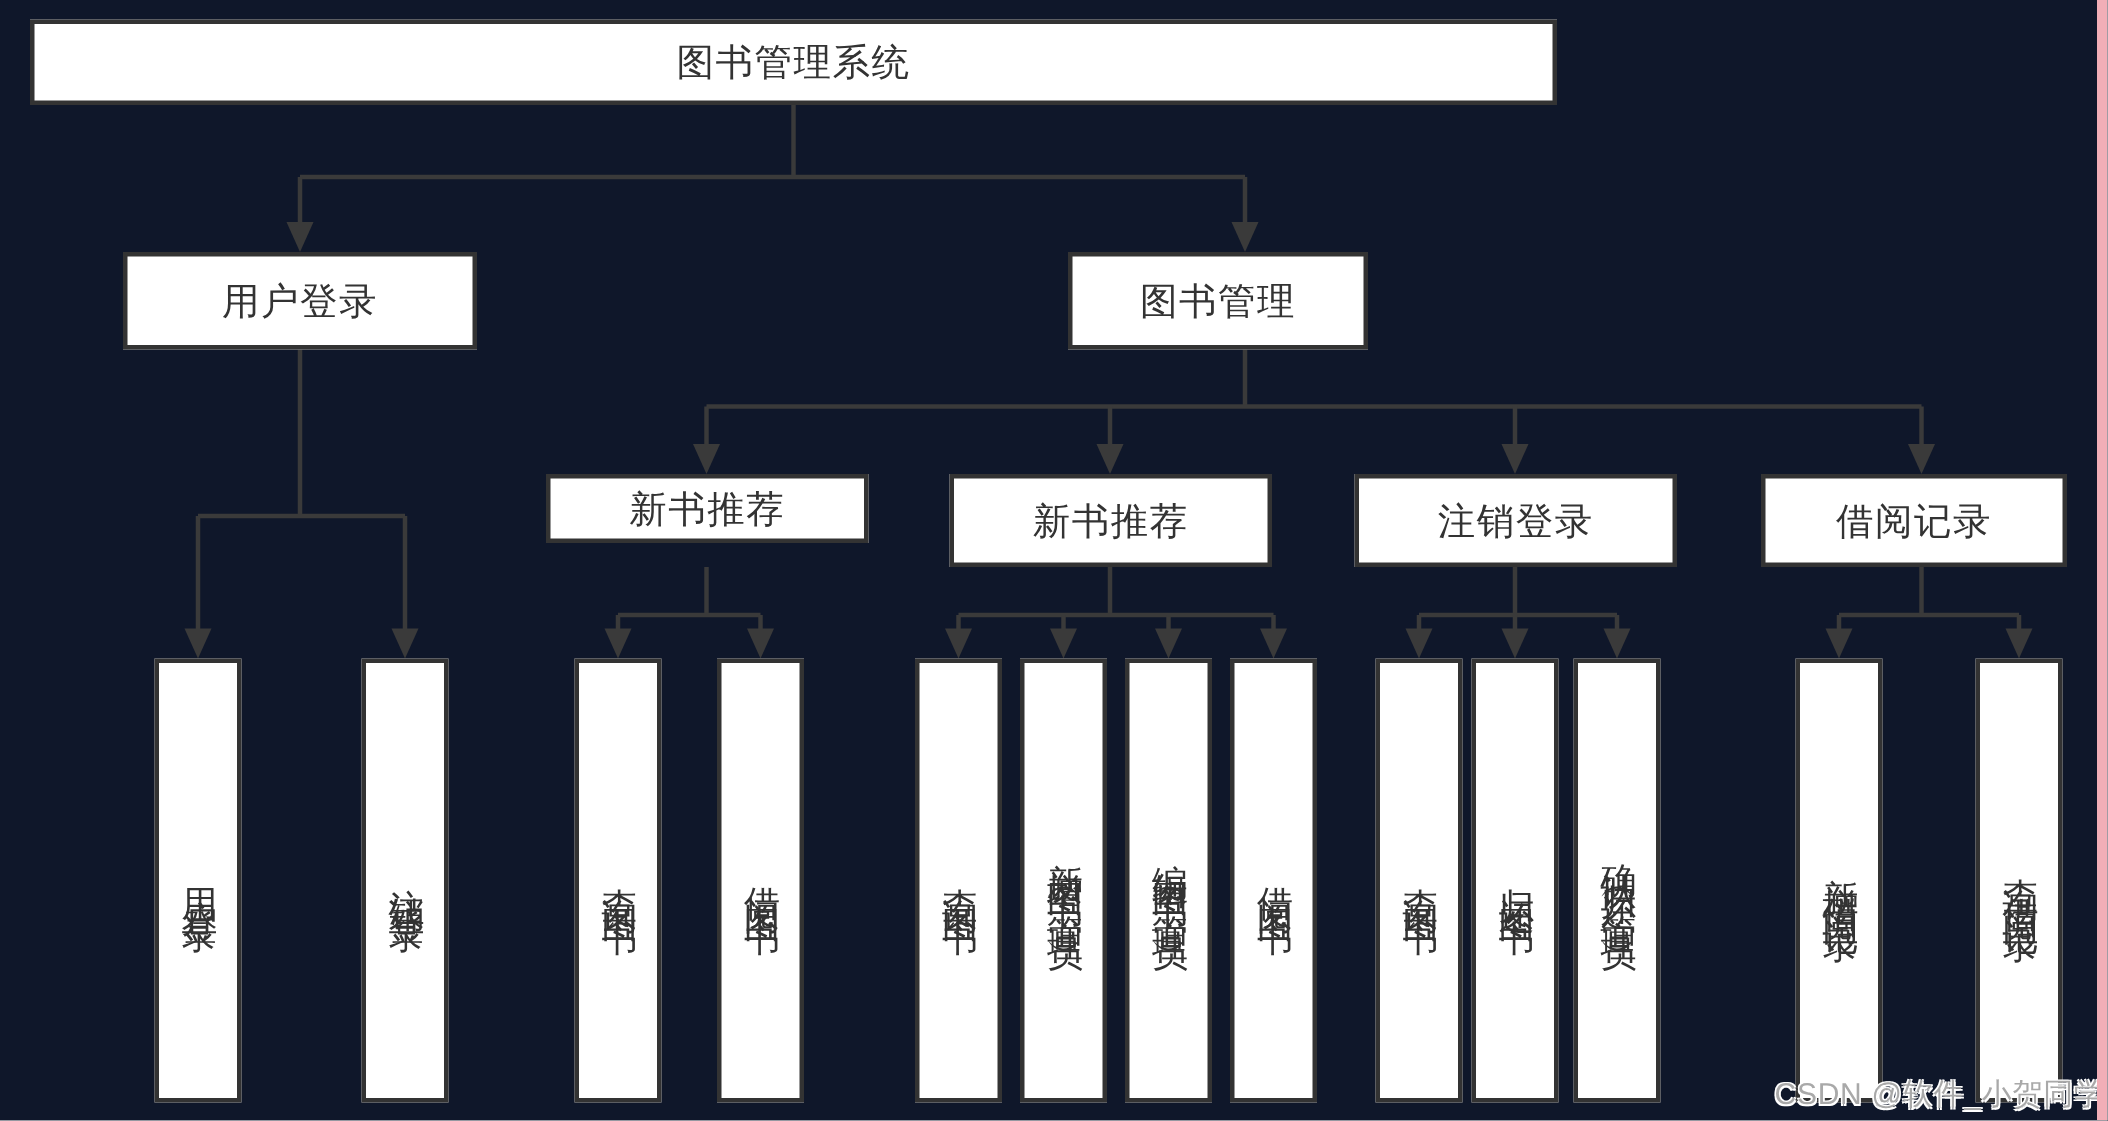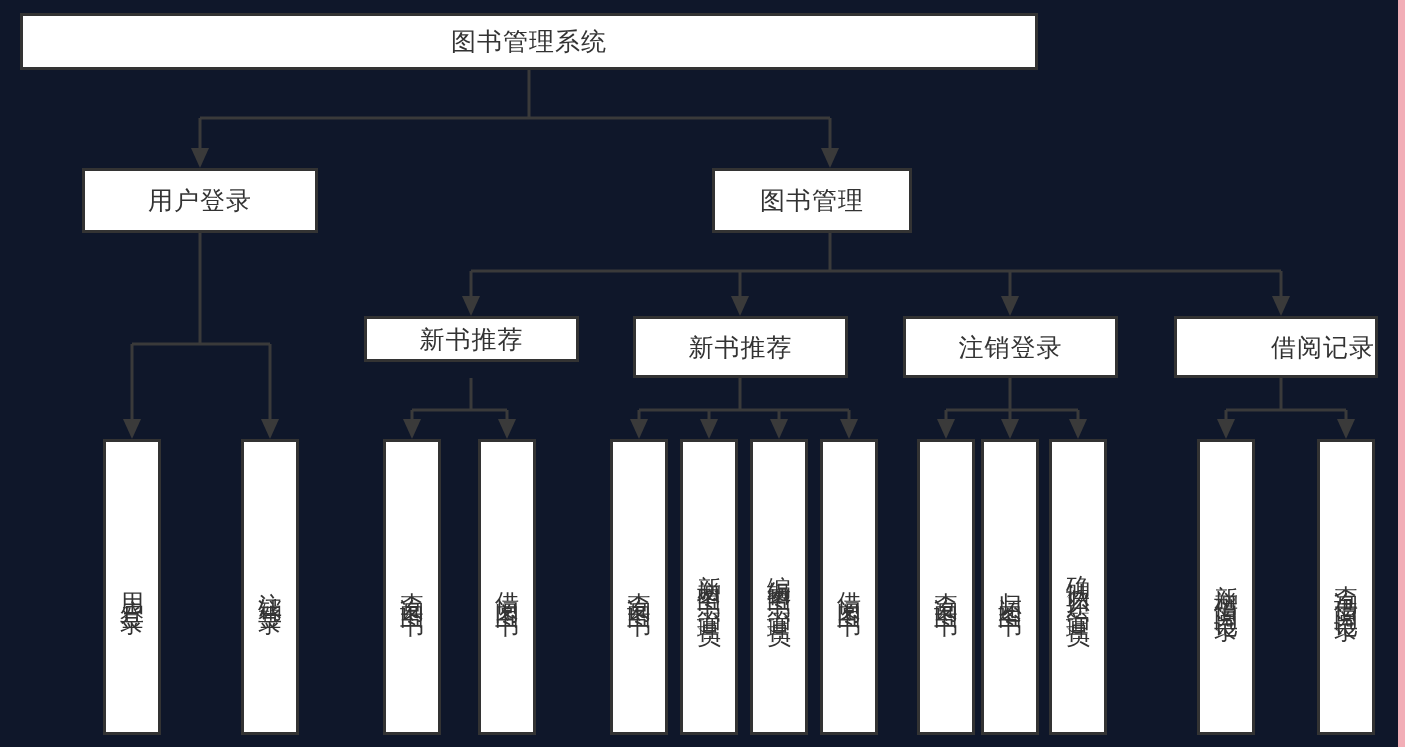--- a/index.html
+++ b/index.html
@@ -134,21 +134,21 @@
 
   <div class="node h-node" style="left:364px;top:316px;width:215px;height:46px;">
     <span>新书推荐</span>
   </div>
   <div class="node h-node" style="left:633px;top:316px;width:215px;height:62px;">
     <span>新书推荐</span>
   </div>
   <div class="node h-node" style="left:903px;top:316px;width:215px;height:62px;">
     <span>注销登录</span>
   </div>
-  <div class="node h-node" style="left:1174px;top:316px;width:204px;height:62px;justify-content:flex-end;">
+  <div class="node h-node" style="left:1174px;top:316px;width:204px;height:62px;">
     <span>借阅记录</span>
   </div>
 
   <div class="node leaf" style="left:103px;top:439px;width:58px;height:296px;">
     <span>用户登录</span>
   </div>
   <div class="node leaf" style="left:241px;top:439px;width:58px;height:296px;">
     <span>注销登录</span>
   </div>
 
@@ -182,14 +182,15 @@
     <span>确认归还（管理员）</span>
   </div>
 
   <div class="node leaf" style="left:1197px;top:439px;width:58px;height:296px;">
     <span>新增借阅记录</span>
   </div>
   <div class="node leaf" style="left:1317px;top:439px;width:58px;height:296px;">
     <span>查询借阅记录</span>
   </div>
 
+  <div id="watermark">CSDN @软件_小贺同学</div>
   <div id="right-strip"></div>
 </div>
 
 </body></html>

